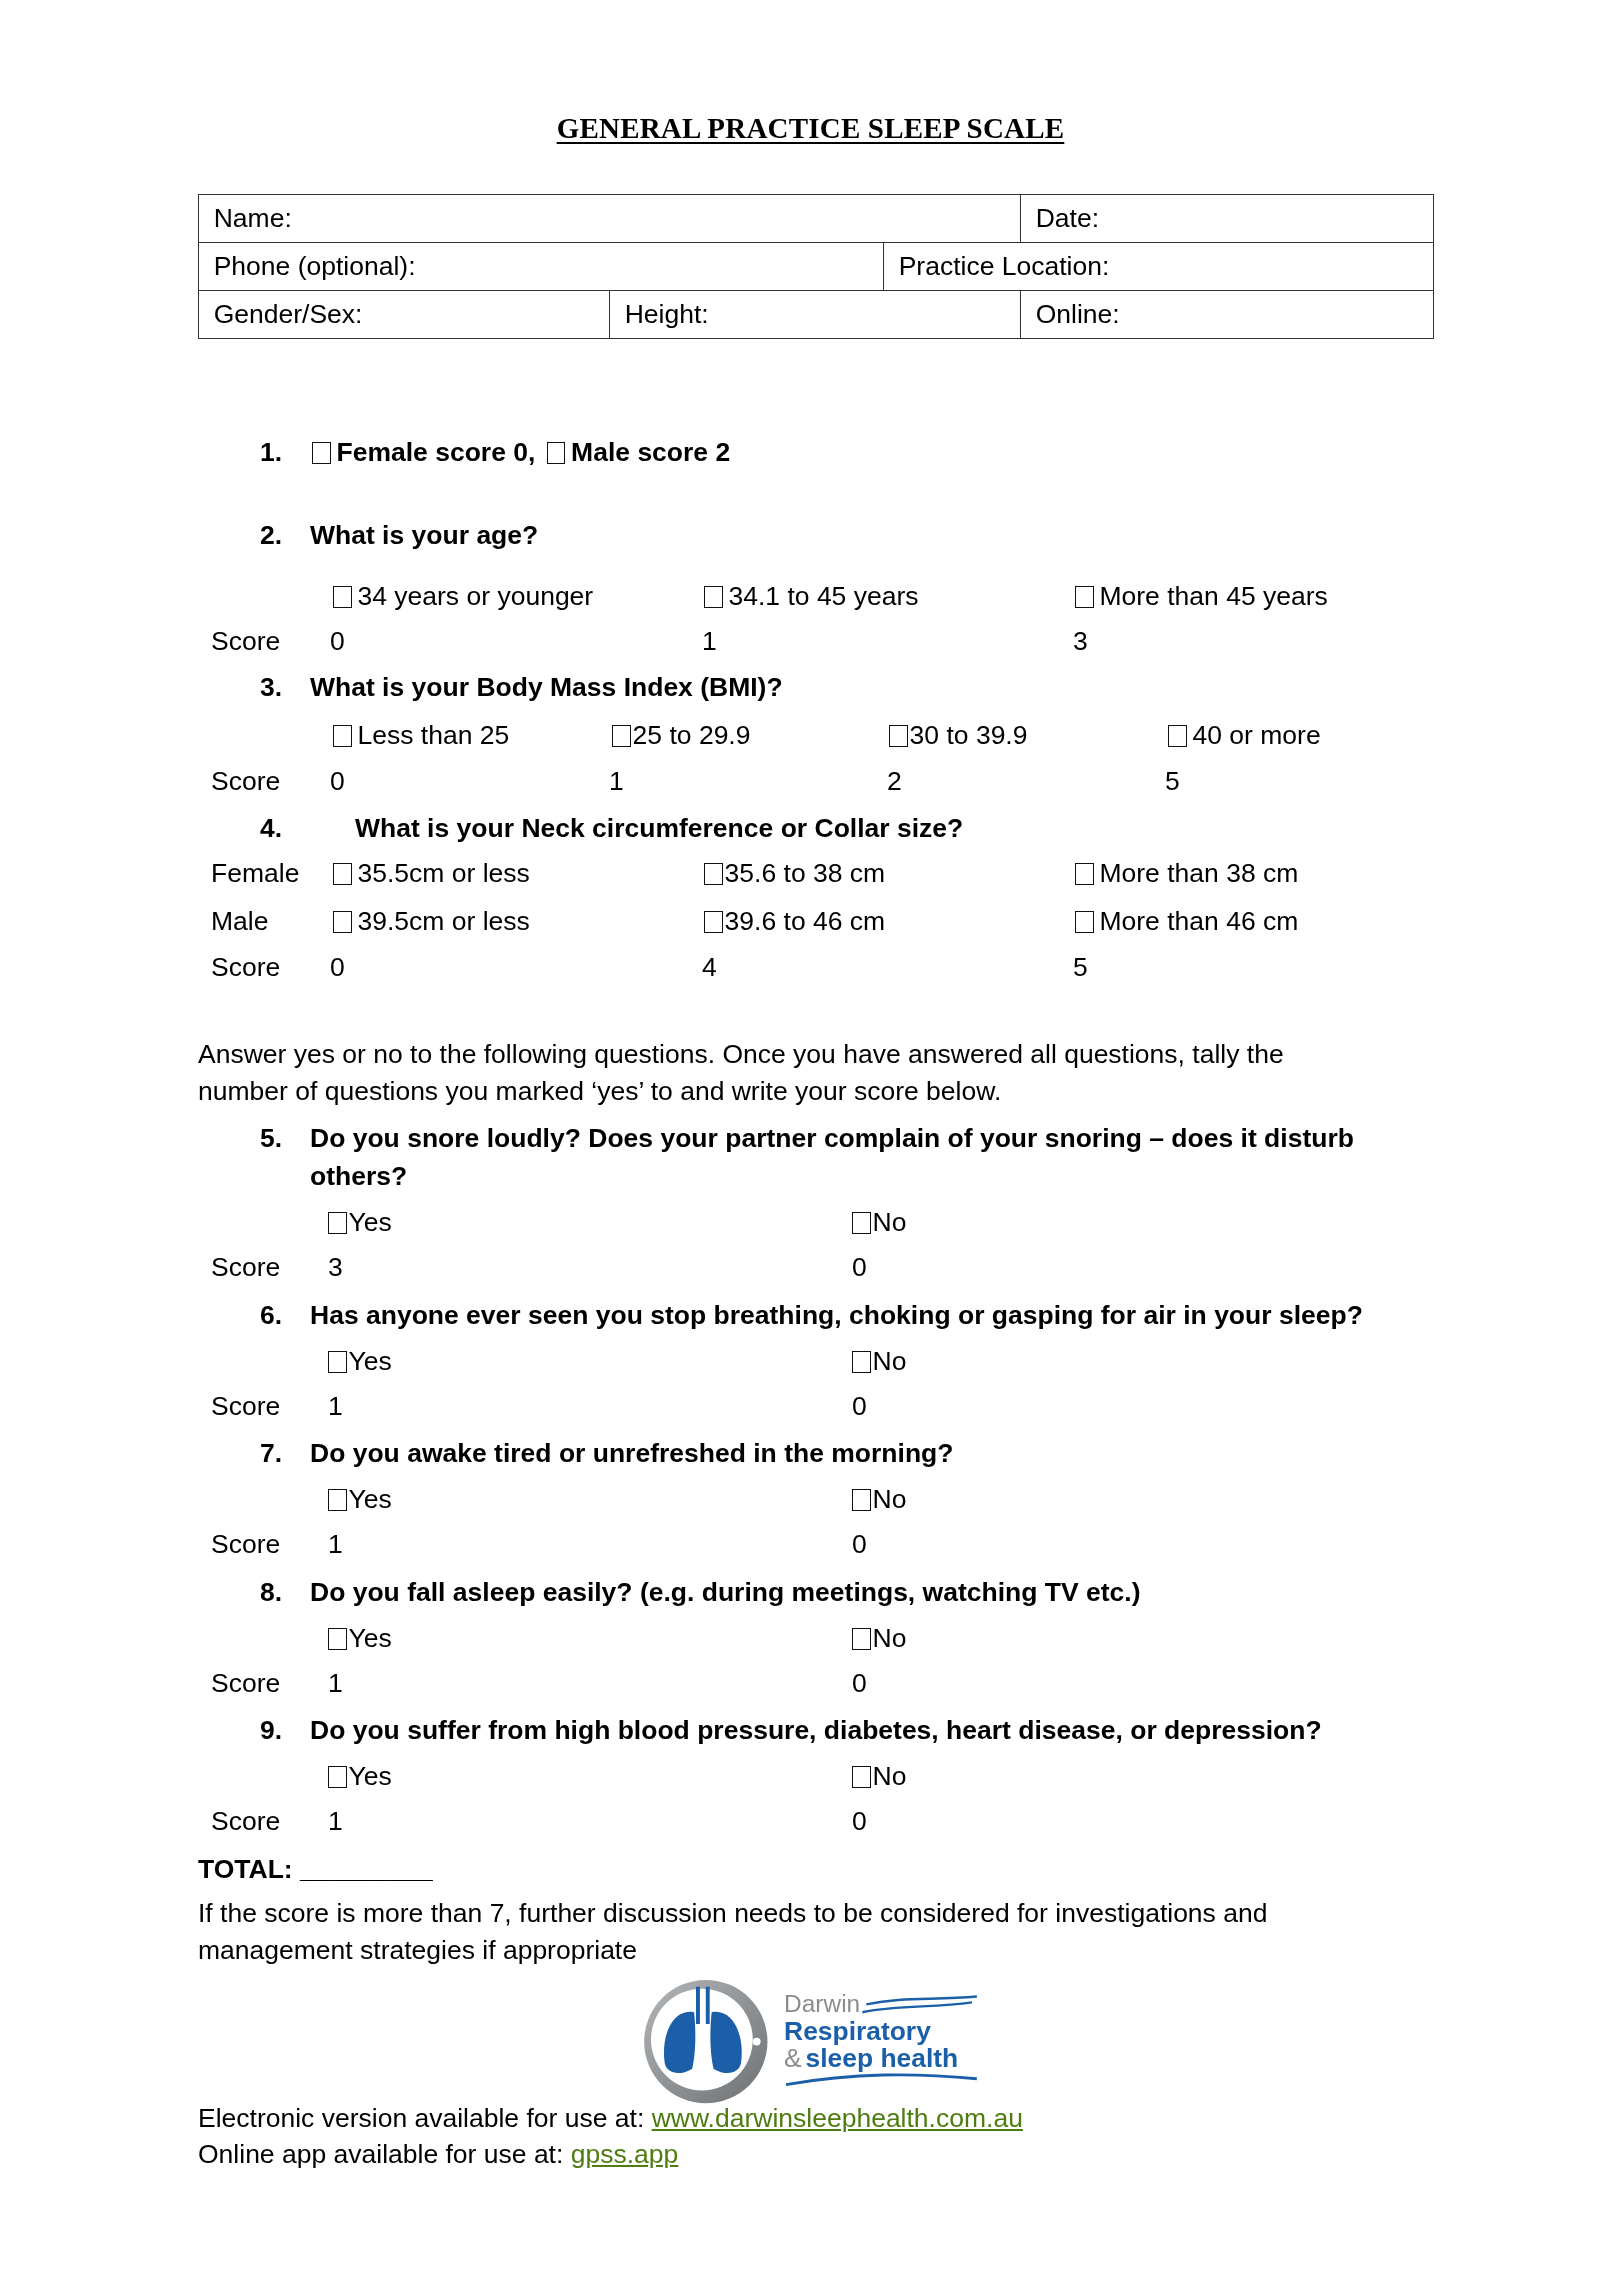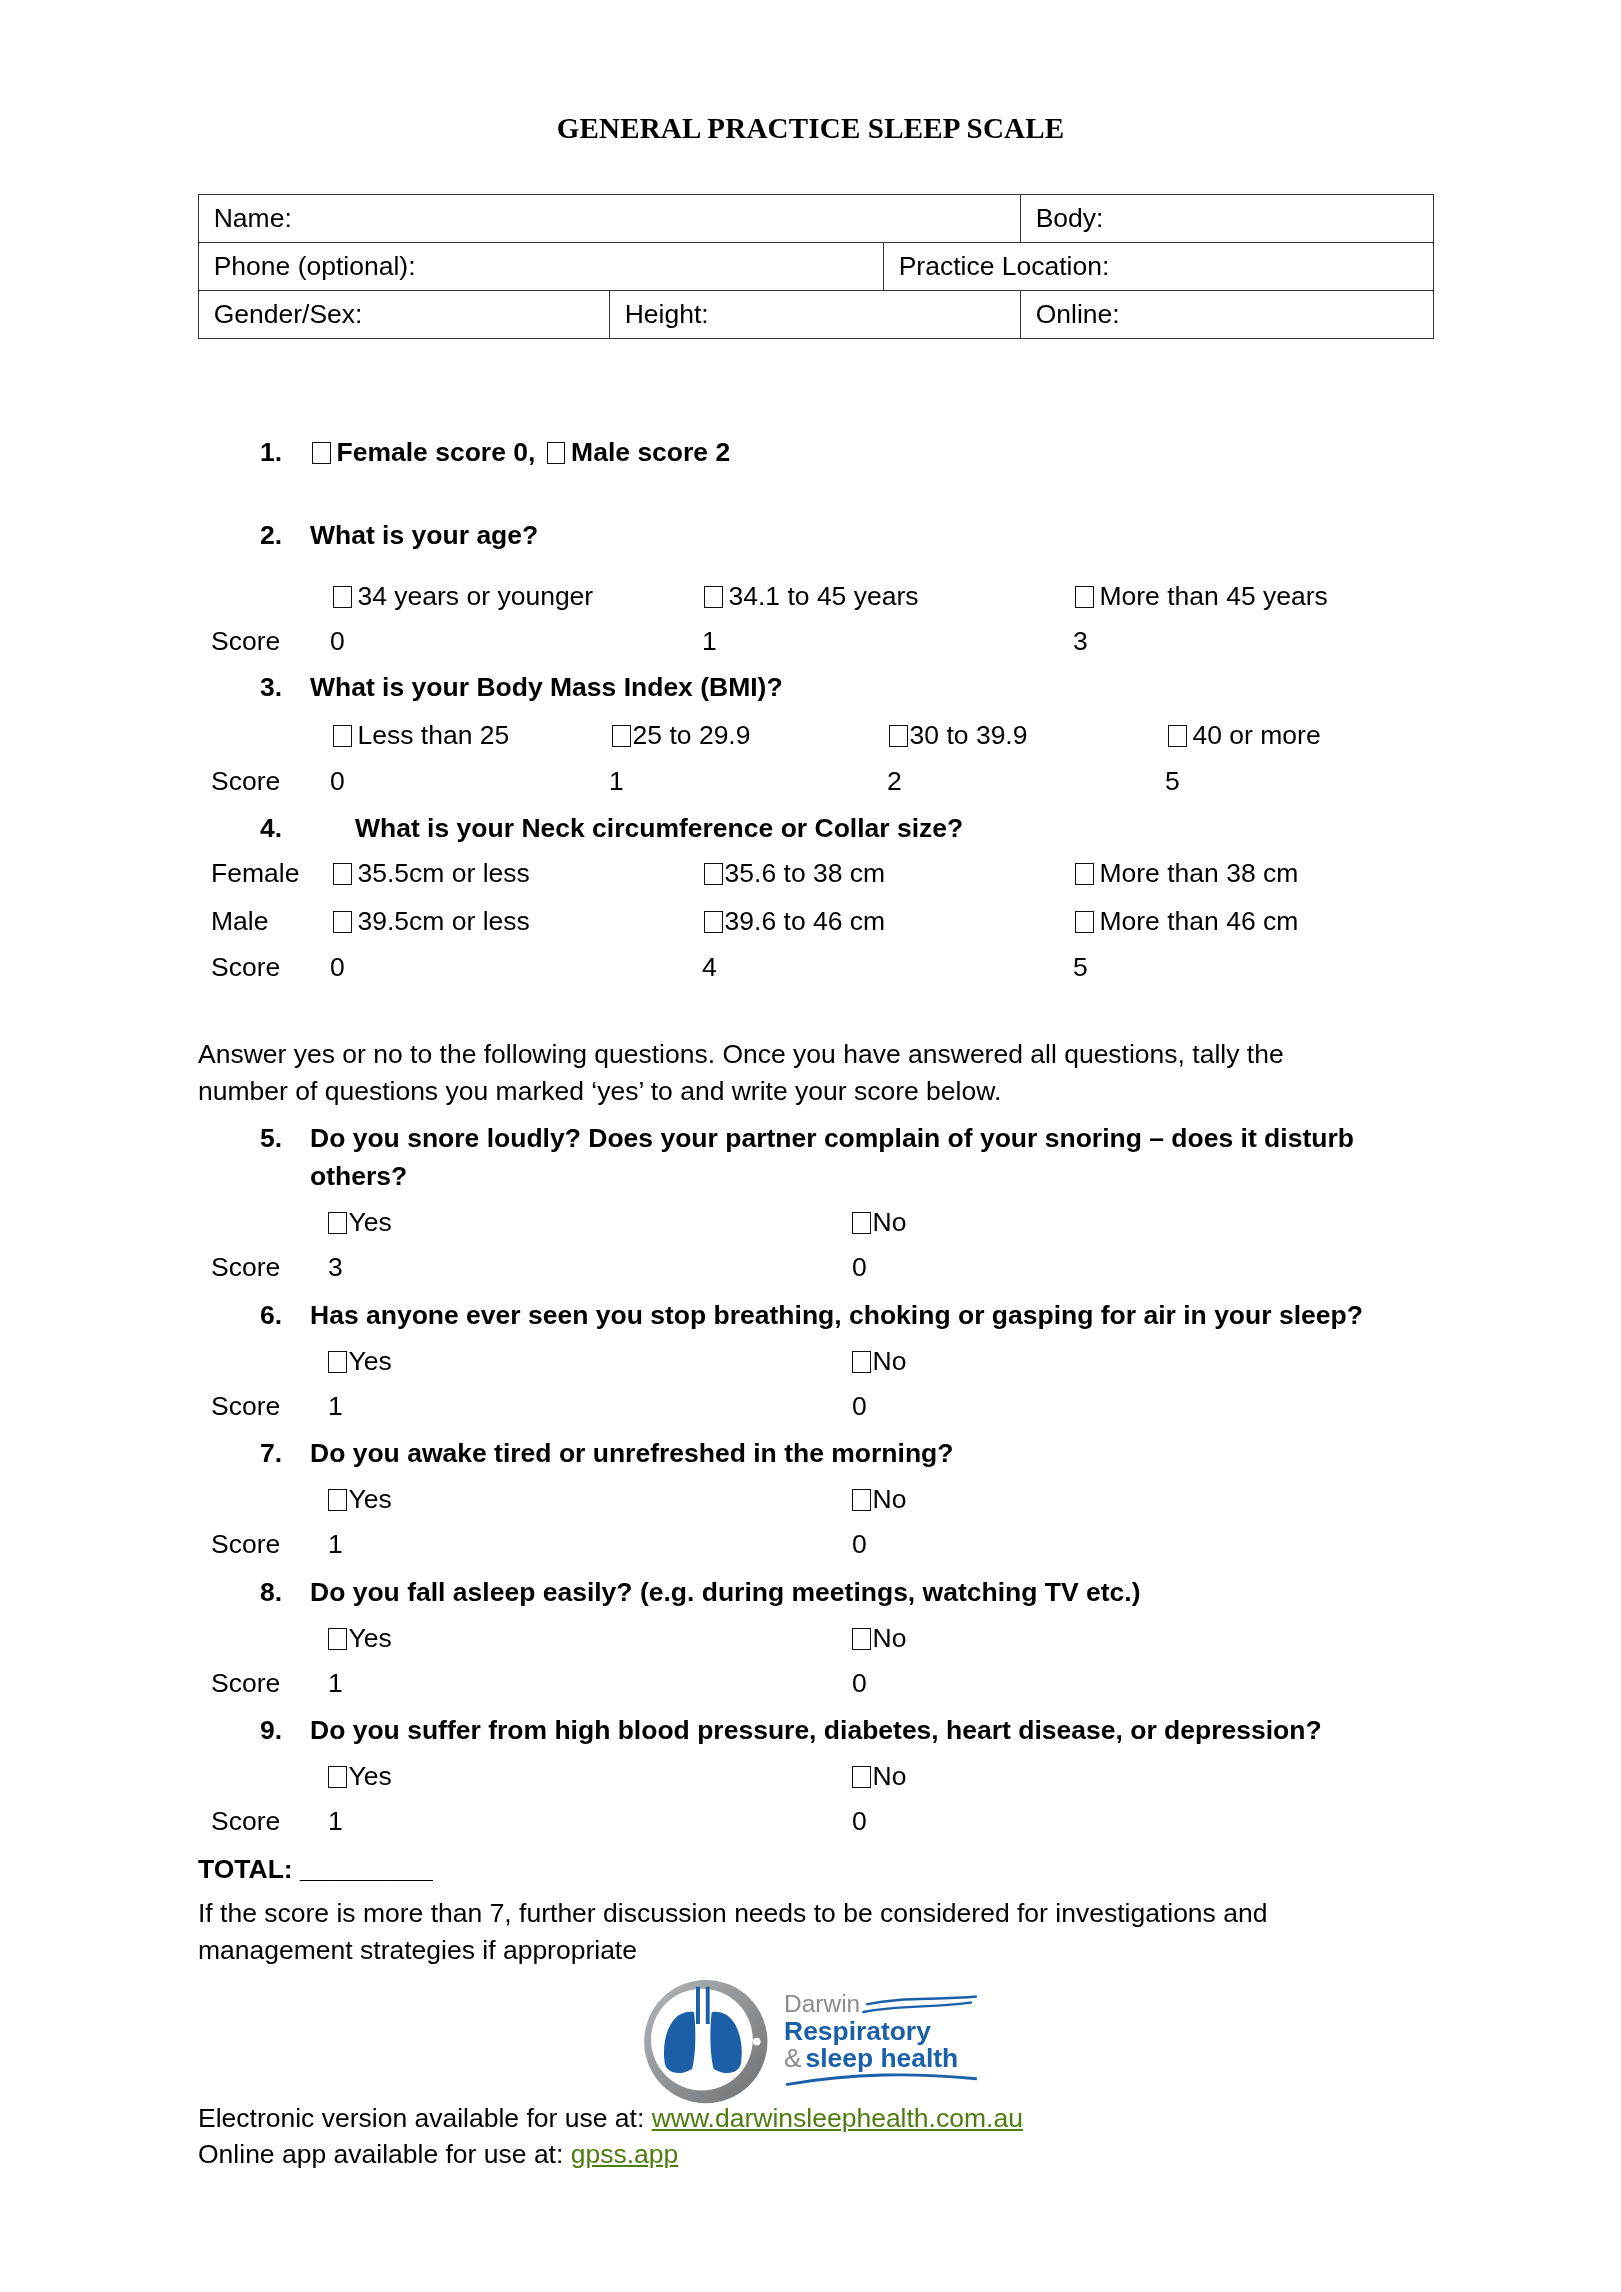--- a/index.html
+++ b/index.html
@@ -2,21 +2,21 @@
 <html><head>
 <meta charset="utf-8">
 <style>
   html, body { margin:0; padding:0; background:#ffffff; }
   body { width:1621px; height:2293px; position:relative; overflow:hidden;
          font-family:"Liberation Sans", "DejaVu Sans", sans-serif; color:#000; }
   .abs { position:absolute; white-space:nowrap; }
   .title { left:0; width:1621px; top:112px; text-align:center;
            font-family:"Liberation Serif", "DejaVu Serif", serif; font-weight:bold;
            font-size:29px; }
-  .title span { text-decoration-thickness:2px; text-underline-offset:3.9px; letter-spacing:0.2px; }
+  .title span { text-decoration:underline; text-decoration-thickness:2px; text-underline-offset:3.9px; letter-spacing:0.2px; }
   .txt { font-size:26.5px; line-height:35px; }
   .b { font-weight:bold; }
   table.info { position:absolute; left:198px; top:194px; width:1236px; border-collapse:collapse; table-layout:fixed; }
   table.info td { border:1.5px solid #333; height:47px; padding:0 0 0 14.7px; font-size:26.5px; vertical-align:middle; }
   .cb { display:inline-block; width:18.6px; height:21.6px; border:1.4px solid #111; vertical-align:-2.9px; margin-right:5.9px; box-sizing:border-box; }
   .cb.tight { margin-right:2px; }
   a.link { color:#4d7c0f; text-decoration:underline; }
   .logo { position:absolute; left:639px; top:1975px; width:343px; height:137px; }
 </style>
 </head>
@@ -28,21 +28,21 @@
   <colgroup>
       <col style="width:274px">
       <col style="width:137px">
       <col style="width:274px">
       <col style="width:137px">
       <col style="width:413px">
     </colgroup>
   <tbody>
       <tr>
     <td colspan="4"><span>Name:</span></td>
-    <td><span>Body:</span></td>
+    <td><span>Date:</span></td>
   </tr>
   <tr>
     <td colspan="3"><span>Phone (optional):</span></td>
     <td colspan="2"><span>Practice Location:</span></td>
   </tr>
   <tr>
     <td colspan="2" style="width:412px"><span>Gender/Sex:</span></td>
     <td colspan="2"><span>Height:</span></td>
     <td><span>Online:</span></td>
   </tr>

